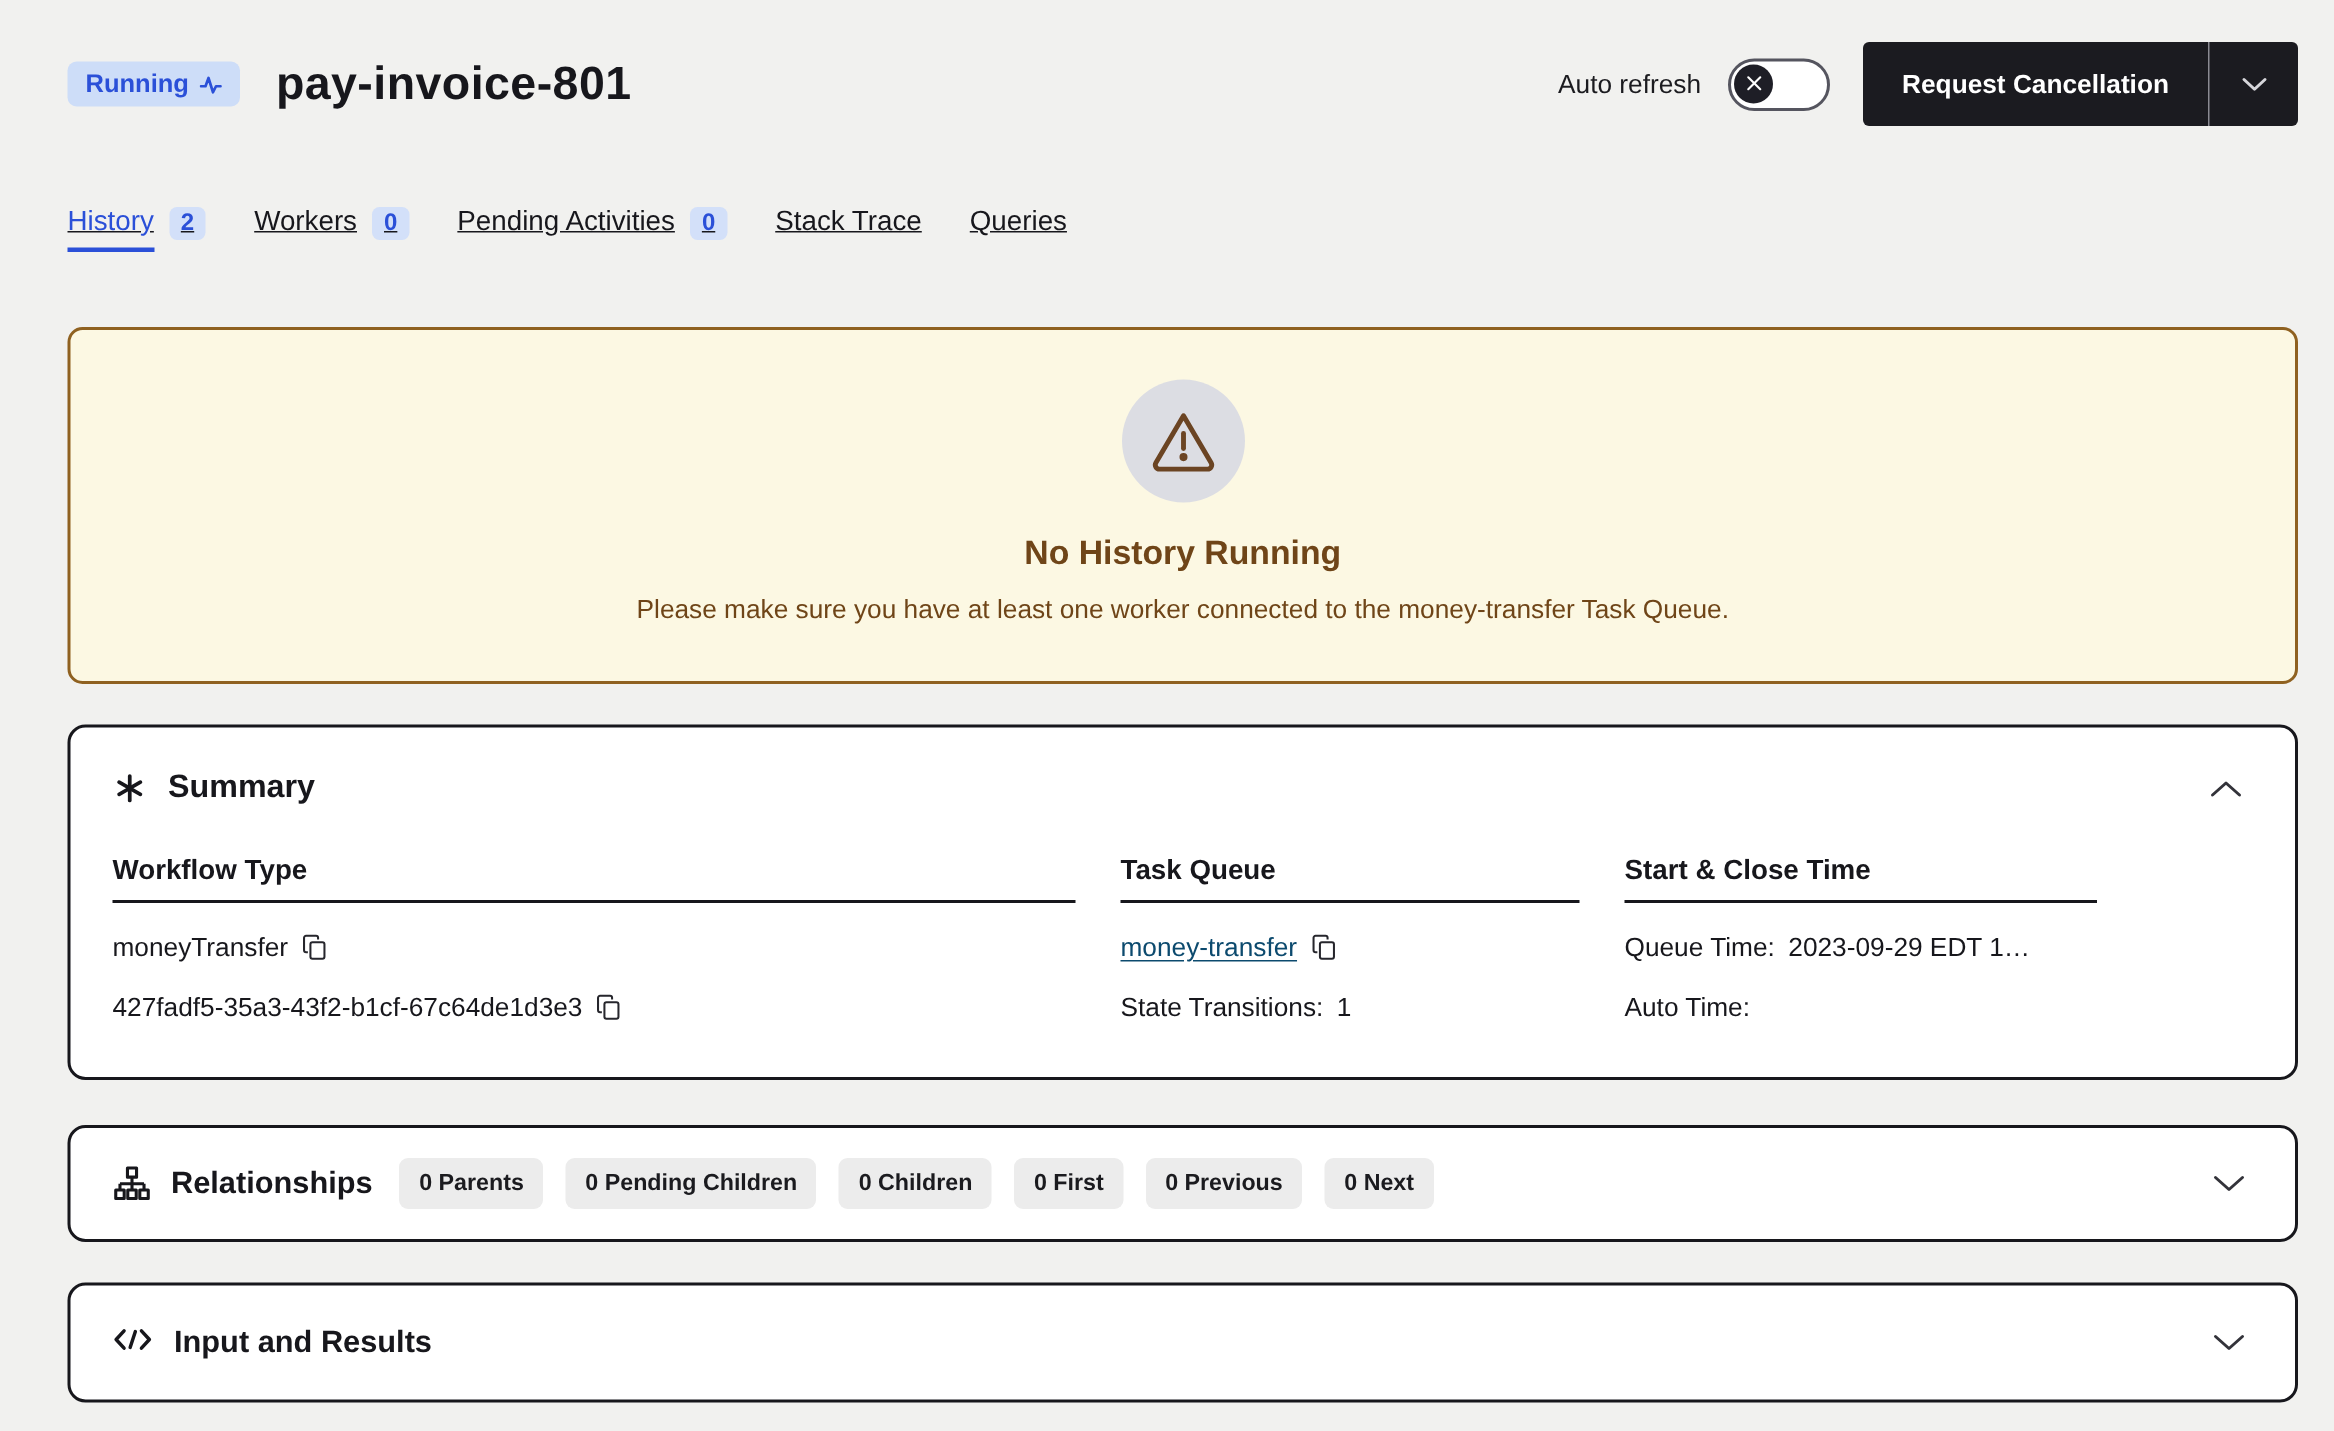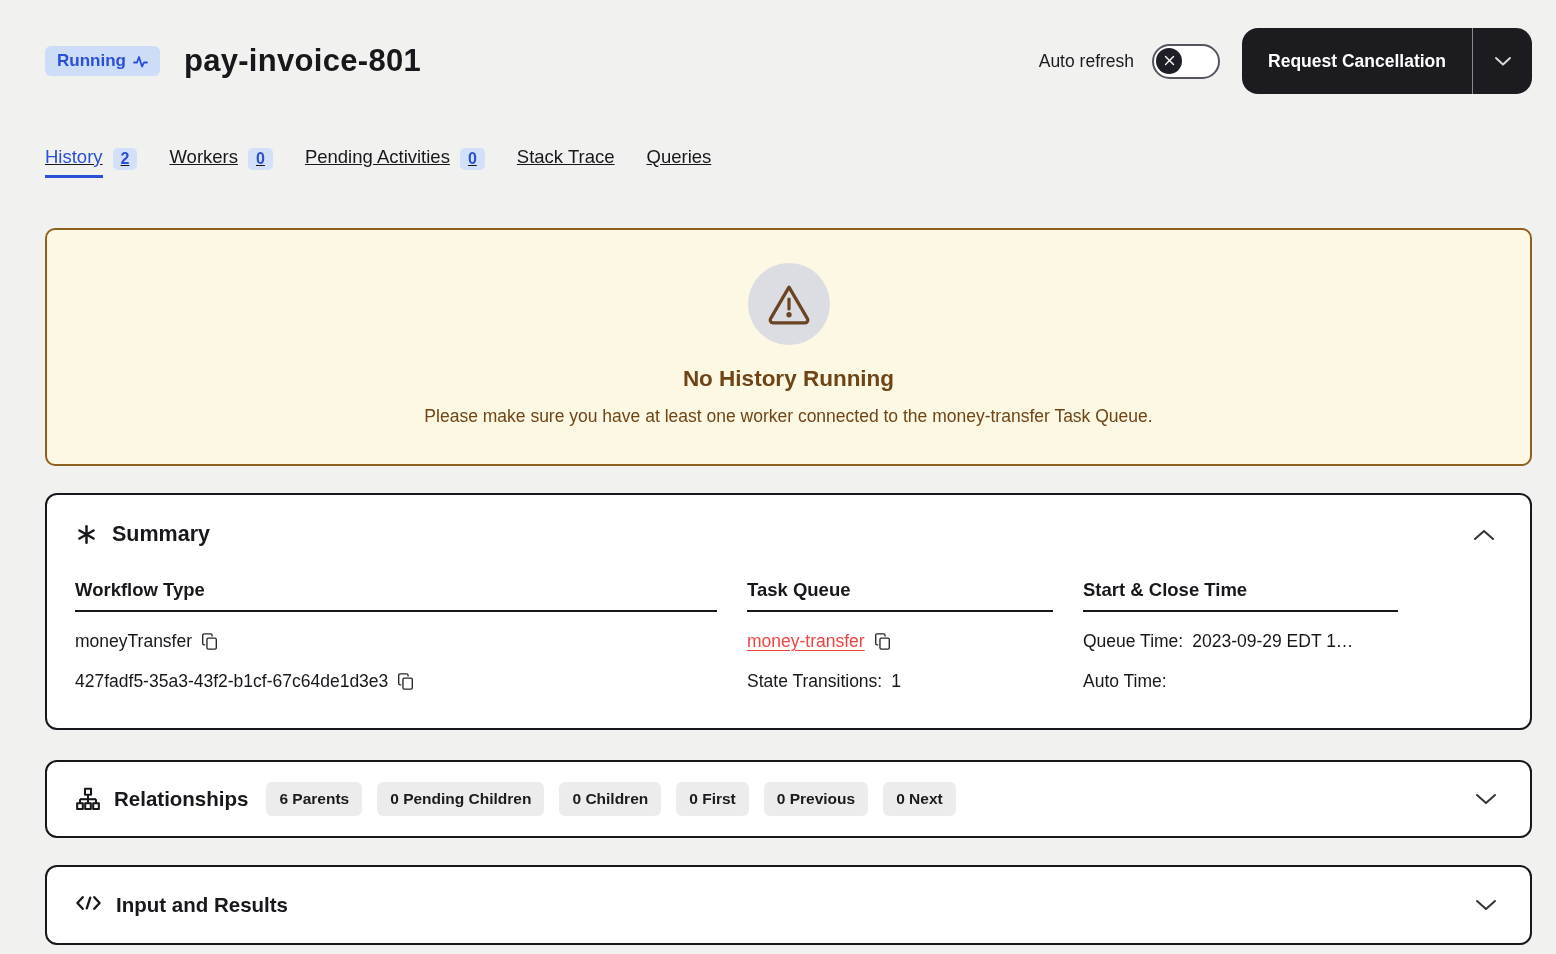--- a/index.html
+++ b/index.html
@@ -34,21 +34,21 @@
     background:#ffffff; border:2.5px solid #55555f;
     position:relative; cursor:pointer;
   }
   .toggle-knob {
     position:absolute; top:2px; left:2px;
     width:26px; height:26px; border-radius:50%;
     background:#1e1e26; display:flex; align-items:center; justify-content:center;
   }
   .cancel-group {
     margin-left:22px; display:flex;
-    background:#1b1b20; border-radius:16px; overflow:hidden; height:66px;
+    background:#1b1b20; border-radius:4px; overflow:hidden; height:56px;
   }
   .cancel-main {
     color:#fff; font-size:17.5px; font-weight:600;
     border:none; background:transparent; cursor:pointer;
     padding:0 26px; font-family:inherit;
   }
   .cancel-caret {
     width:60px; display:flex; align-items:center; justify-content:center;
     border:none; background:transparent; cursor:pointer;
     border-left:1px solid #8a8a92;
@@ -76,40 +76,40 @@
     background:#dcdde3; margin:0 auto;
     display:flex; align-items:center; justify-content:center;
   }
   .alert-title { margin-top:21px; font-size:22.5px; font-weight:700; color:#6f4518; }
   .alert-msg { margin-top:14px; font-size:17.5px; color:#6f4518; }
 
   
   .card {
     background:#fff; border:2px solid #17171c; border-radius:12px;
   }
-  .card-head { display:flex; align-items:center; }
+  .card-head { display:flex; align-items:flex-end; }
   .card-title { font-weight:700; color:#17171c; }
   .chev-btn {
     margin-left:auto; background:none; border:none; cursor:pointer;
     display:flex; align-items:center; padding:4px;
   }
 
   .summary-card { margin-top:27px; padding:27px 30px 36px 28px; }
   .summary-card .card-title { font-size:21.5px; margin-left:14px; }
   .summary-grid {
     margin-top:32px;
     display:grid; grid-template-columns:642px 306px 315px;
     column-gap:30px;
   }
   .sum-col-header {
     font-size:18.5px; font-weight:700;
     padding-bottom:9px; border-bottom:2px solid #17171c;
   }
   .sum-row { margin-top:19px; display:flex; align-items:center; gap:9px; font-size:17.5px; }
-  .tq-link { color:#ef4444; text-decoration:underline; text-underline-offset:3px; cursor:pointer; }
+  .tq-link { color:#0c4a6e; text-decoration:underline; text-underline-offset:3px; cursor:pointer; }
   .copy-btn { background:none; border:none; cursor:pointer; display:flex; padding:0; }
 
   .rel-card { margin-top:30px; padding:20px 28px; display:flex; align-items:center; }
   .rel-card .card-title { font-size:20.5px; margin-left:13px; margin-right:18px; }
   .rel-badges { display:flex; gap:15px; align-items:center; }
   .rel-badge {
     background:#ececec; color:#1b1b1f;
     font-size:15.5px; font-weight:600;
     border-radius:6px; padding:8px 13px; white-space:nowrap;
   }
@@ -279,21 +279,21 @@
         <line x1="4.6" y1="12.2" x2="4.6" y2="15.9"></line>
         <line x1="12" y1="12.2" x2="12" y2="15.9"></line>
         <line x1="19.4" y1="12.2" x2="19.4" y2="15.9"></line>
         <rect x="2" y="16" width="5.2" height="5.2"></rect>
         <rect x="9.4" y="16" width="5.2" height="5.2"></rect>
         <rect x="16.8" y="16" width="5.2" height="5.2"></rect>
       </svg>
     </span>
     <span class="card-title">Relationships</span>
     <div class="rel-badges">
-      <span class="rel-badge">6 Parents</span>
+      <span class="rel-badge">0 Parents</span>
       <span class="rel-badge">0 Pending Children</span>
       <span class="rel-badge">0 Children</span>
       <span class="rel-badge">0 First</span>
       <span class="rel-badge">0 Previous</span>
       <span class="rel-badge">0 Next</span>
     </div>
     <button class="chev-btn">
       <span>
         <svg width="24" height="14" viewBox="0 0 24 14" fill="none" stroke="#33333a" stroke-width="2" stroke-linecap="round" stroke-linejoin="round">
           <polyline points="3,3 12,11 21,3"></polyline>

